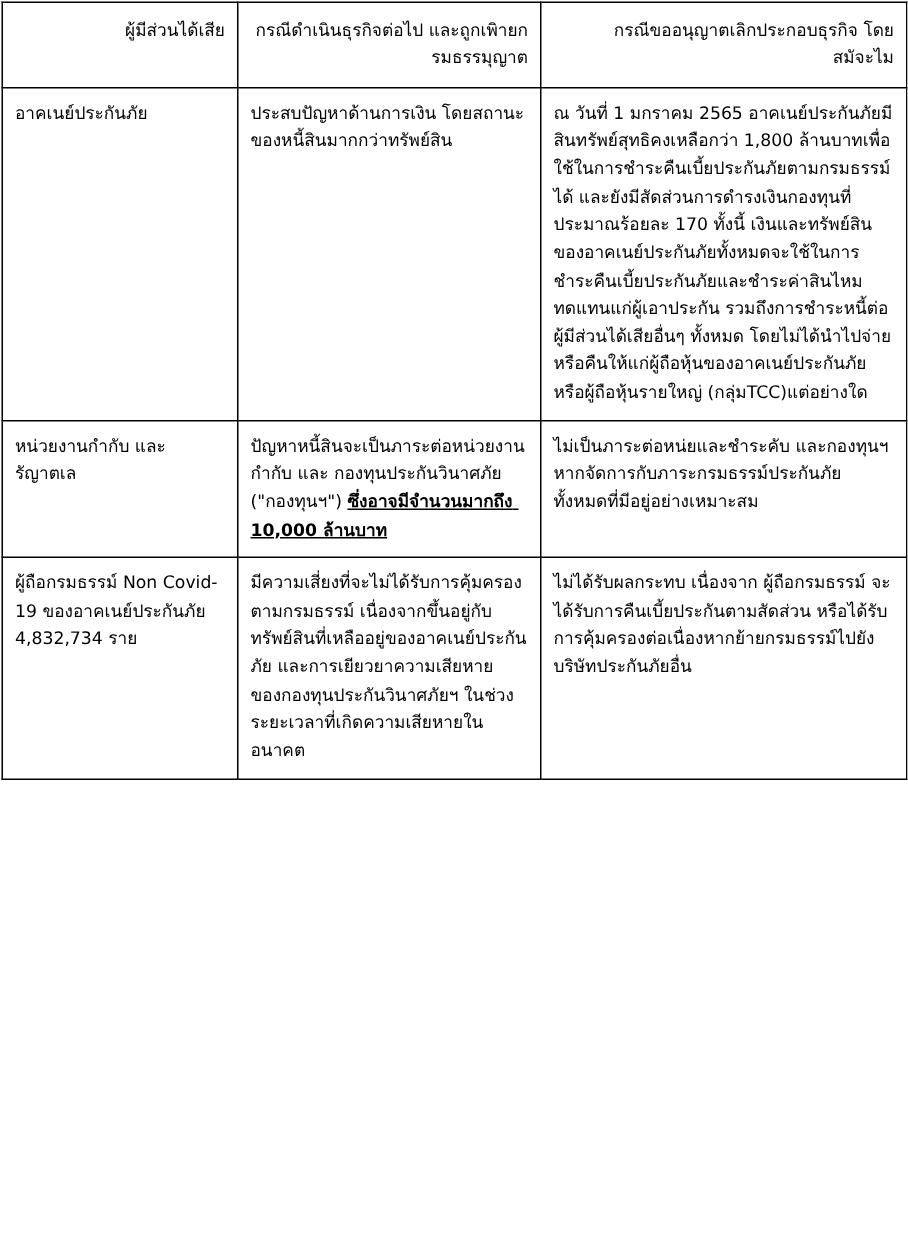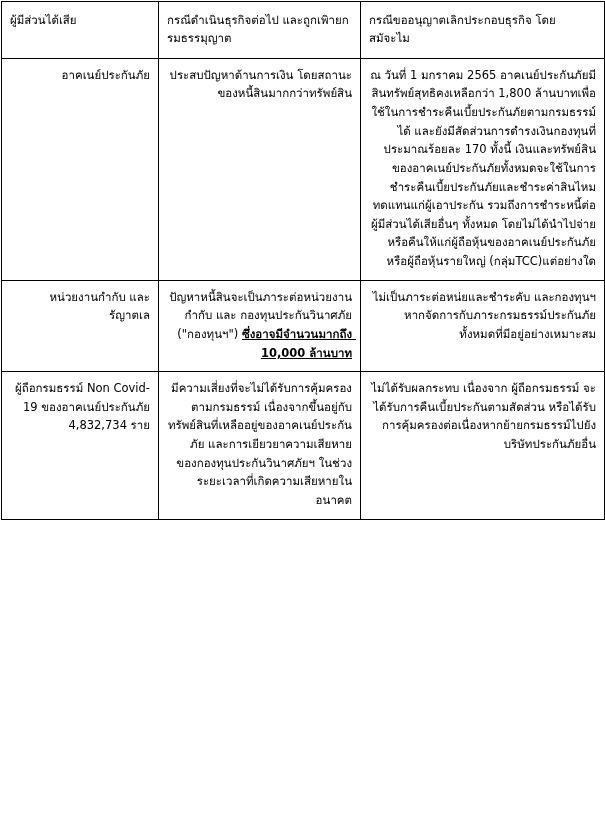--- a/index.html
+++ b/index.html
@@ -29,25 +29,25 @@
   table.matrix col.c1 { width: 157px; }
   table.matrix col.c2 { width: 202px; }
   table.matrix col.c3 { width: 244px; }
   table.matrix th,
   table.matrix td {
     border: 1px solid #000000;
     vertical-align: top;
     padding: 7px 8px 9px 8px;
     font-size: 11.5px;
     line-height: 1.62;
-    text-align: right;
+    text-align: left;
     font-weight: normal;
   }
   table.matrix th {
-    text-align: left;
+    text-align: right;
     font-weight: normal;
     padding-top: 9px;
     padding-bottom: 10px;
     line-height: 1.6;
   }
   td.rowhead {
     padding-right: 6px;
   }
   .cell-text {
     display: block;

